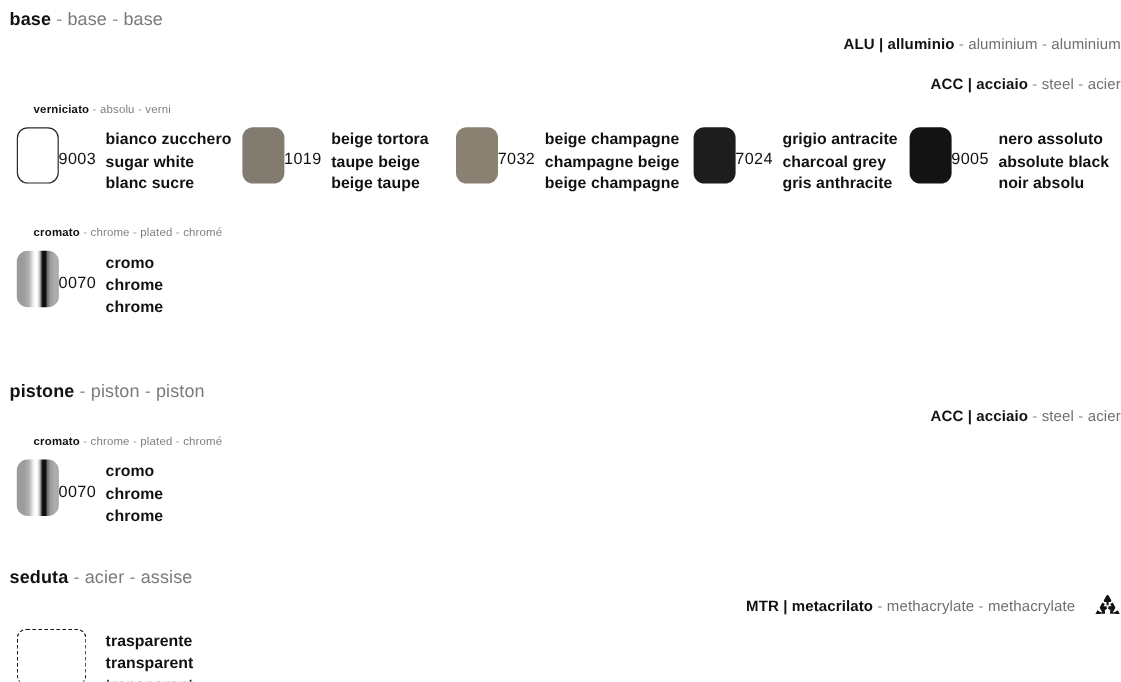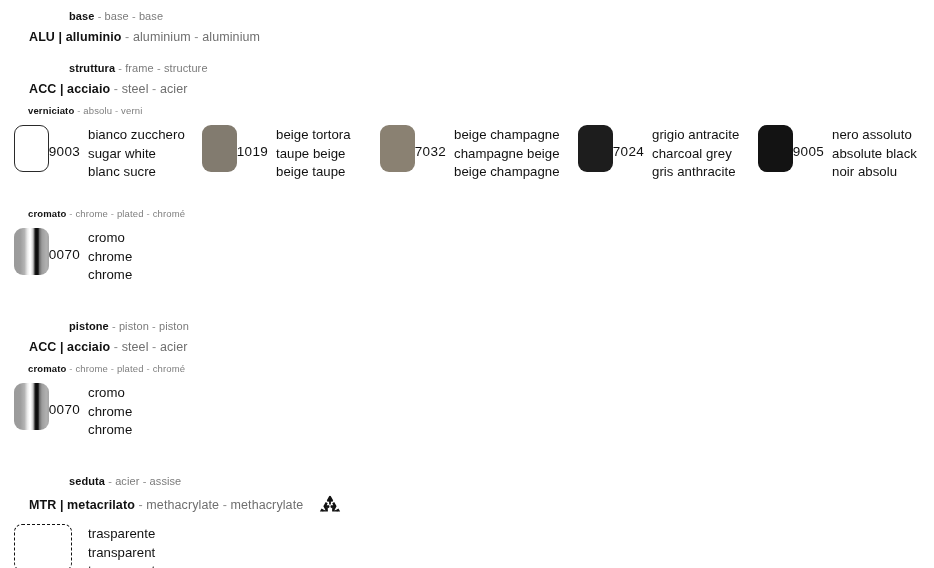--- a/index.html
+++ b/index.html
@@ -9,40 +9,40 @@
     background: #ffffff;
     font-family: "Liberation Sans", sans-serif;
     color: #1a1a1a;
     overflow: hidden;
   }
   .page { position: relative; width: 934px; height: 568px; }
 
   
   .group { position: absolute; left: 0; width: 934px; }
   .grp-title {
-    font-size: 11px;
+    font-size: 15px;
     line-height: 19px;
-    padding-left: 22px;
+    padding-left: 8px;
     white-space: nowrap;
     letter-spacing: .1px;
-    margin-left: 47px;
   }
   .grp-title .it { font-weight: bold; color: #111111; }
   .grp-title .sep { color: #8e8e8e; font-weight: normal; }
   .grp-title .tr { color: #7b7b7b; font-weight: normal; }
 
   .mat-line {
     font-size: 12.5px;
     line-height: 17px;
     padding-left: 29px;
     white-space: nowrap;
     margin-top: 3px;
     letter-spacing: .1px;
     display: flex;
     align-items: center;
+    justify-content: flex-end;
   }
   .mat-line .code { font-weight: bold; color: #111111; }
   .mat-line .sep { color: #8e8e8e; }
   .mat-line .tr { color: #6f6f6f; }
 
   .finish-line {
     font-size: 9.5px;
     line-height: 13px;
     padding-left: 28px;
     white-space: nowrap;
@@ -98,41 +98,41 @@
   .sw-code {
     font-size: 13.5px;
     line-height: 17px;
     color: #111111;
     margin-top: 5px;
     letter-spacing: .3px;
   }
   .sw-names {
     margin-left: 8px;
     padding-top: 1px;
+    font-weight: bold;
   }
   .sw-names div {
     font-size: 13.2px;
     line-height: 18.5px;
     color: #111111;
     white-space: nowrap;
     letter-spacing: .05px;
   }
 </style>
 </head>
 <body>
 
 <div class="page" id="page">
     <div class="group" style="top: 7px;">
       <div class="grp-title"><span class="it">base</span><span class="sep"> - </span><span class="tr">base</span><span class="sep"> - </span><span class="tr">base</span></div>
       <div class="mat-line">
         <span><span class="code">ALU | alluminio</span><span class="sep"> - </span><span class="tr">aluminium</span><span class="sep"> - </span><span class="tr">aluminium</span></span>
       </div>
     </div>
     <div class="group" style="top: 59px;">
-      <div class="grp-title"><span class="it">struttura</span><span class="sep"> - </span><span class="tr">frame</span><span class="sep"> - </span><span class="tr">structure</span></div>
       <div class="mat-line">
         <span><span class="code">ACC | acciaio</span><span class="sep"> - </span><span class="tr">steel</span><span class="sep"> - </span><span class="tr">acier</span></span>
       </div>
       <div class="finish-line"><span class="fin">verniciato</span><span class="sep"> - </span><span class="tr">absolu</span><span class="sep"> - </span><span class="tr">verni</span></div>
       <div class="swatch-row" style="margin-top: 8px;">
         <div class="swatch-item" style="left: 14px;">
           <div class="sw-left">
             <div class="sw-chip bordered" style="background: rgb(255, 255, 255); border-color: rgb(42, 42, 42);"></div>
             <div class="sw-code">9003</div>
           </div>

